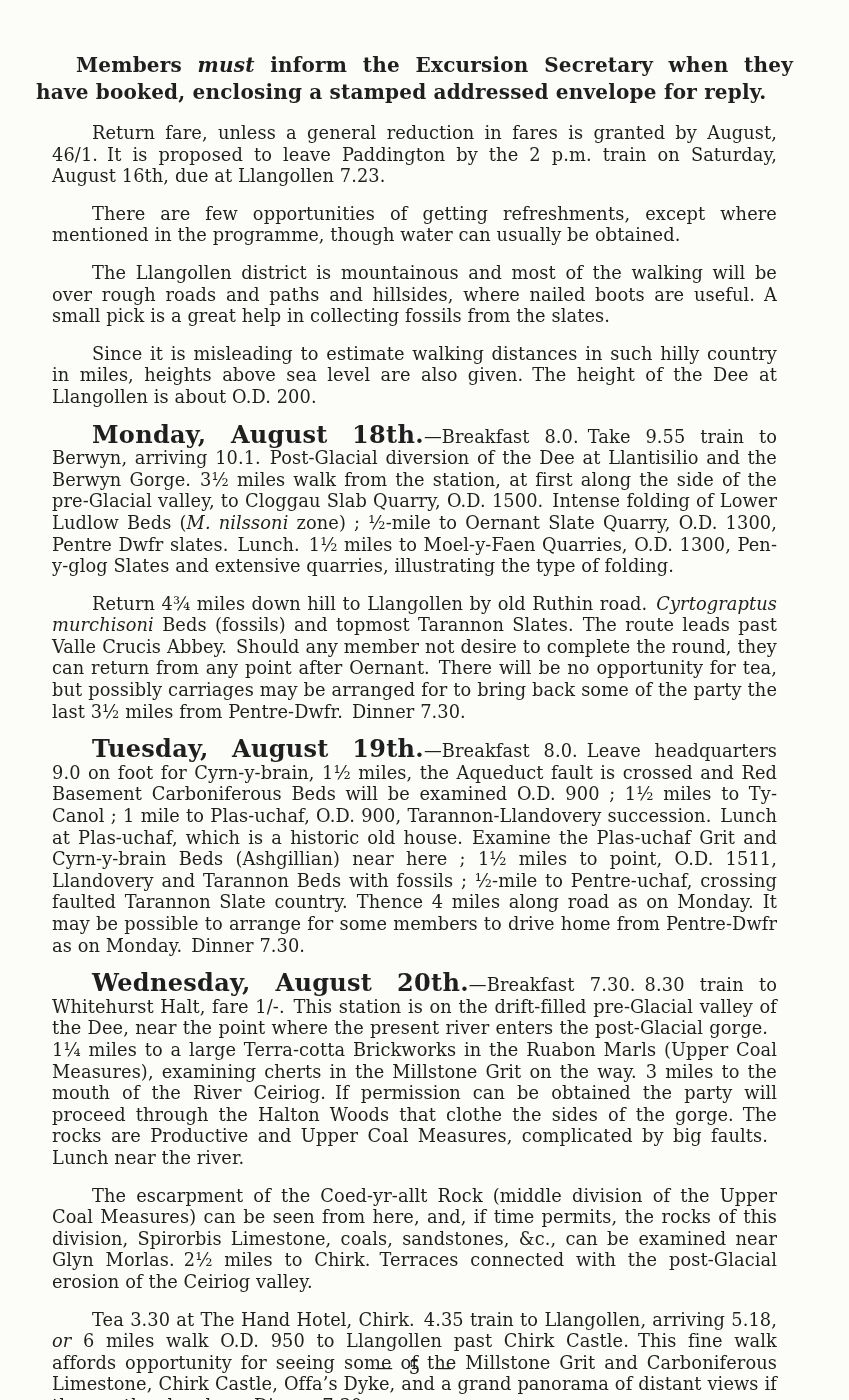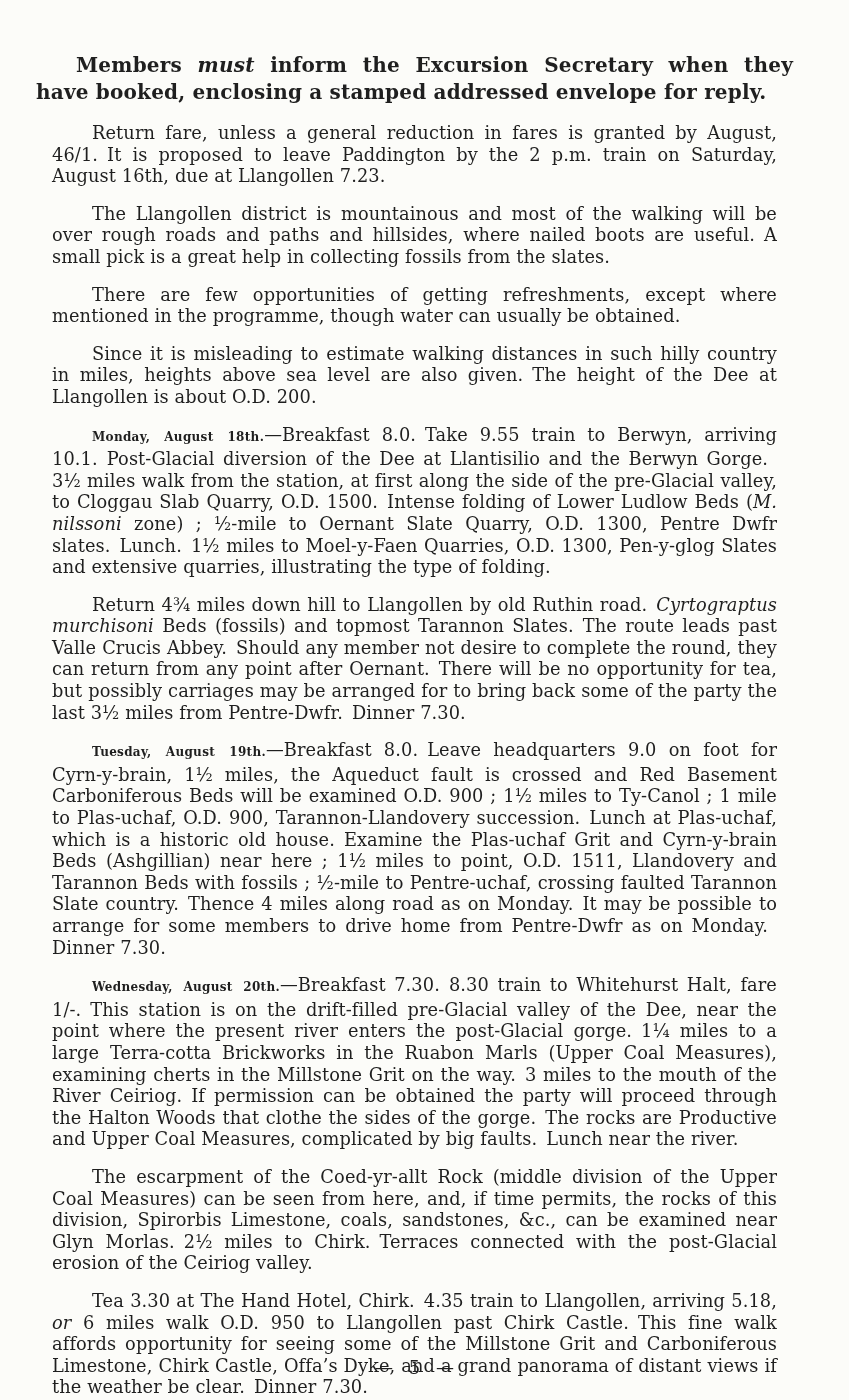--- a/index.html
+++ b/index.html
@@ -31,21 +31,21 @@
     font-weight: 700;
     font-size: 20px;
     line-height: 27px;
     letter-spacing: 0.2px;
   }
   .section-notes { margin-top: 2px; }
   .section-day { margin-top: 14px; }
   .section-day .para + .para { margin-top: 7px; }
   .run-h {
     font-weight: 700;
-    font-size: 12px;
+    font-size: 24px;
     word-spacing: 0.28em;
     letter-spacing: 0.3px;
   }
   .run-i { font-style: italic; }
   .footer {
     position: absolute;
     left: 36px; right: 56px;
     bottom: 22px;
     text-align: center;
     font-size: 18px;
@@ -54,22 +54,22 @@
 </style>
 </head>
 <body style="--paper: #fcfcf9; --ink: #1f1f1f;">
 
 <div class="page">
   <div id="intro-section" class="section-intro">
       <p class="intro-para"><span>Members </span><span class="run-i">must</span><span> inform the Excursion Secretary when they have booked, enclosing a stamped addressed envelope for reply.</span></p>
     </div>
   <div id="notes-section" class="section-notes">
       <p class="para"><span>Return fare, unless a general reduction in fares is granted by August, 46/1. It is proposed to leave Paddington by the 2 p.m. train on Saturday, August 16th, due at Llangollen 7.23.</span></p>
+      <p class="para"><span>There are few opportunities of getting refreshments, except where mentioned in the programme, though water can usually be obtained.</span></p>
       <p class="para"><span>The Llangollen district is mountainous and most of the walking will be over rough roads and paths and hillsides, where nailed boots are useful. A small pick is a great help in collecting fossils from the slates.</span></p>
-      <p class="para"><span>There are few opportunities of getting refreshments, except where mentioned in the programme, though water can usually be obtained.</span></p>
       <p class="para"><span>Since it is misleading to estimate walking distances in such hilly country in miles, heights above sea level are also given. The height of the Dee at Llangollen is about O.D. 200.</span></p>
     </div>
   <div id="days-container">
       <div class="section-day">
         <p class="para"><span class="run-h">Monday, August 18th.</span><span>—Breakfast 8.0. Take 9.55 train to Berwyn, arriving 10.1. Post-Glacial diversion of the Dee at Llantisilio and the Berwyn Gorge. 3½ miles walk from the station, at first along the side of the pre-Glacial valley, to Cloggau Slab Quarry, O.D. 1500. Intense folding of Lower Ludlow Beds (</span><span class="run-i">M. nilssoni</span><span> zone) ; ½-mile to Oernant Slate Quarry, O.D. 1300, Pentre Dwfr slates. Lunch. 1½ miles to Moel-y-Faen Quarries, O.D. 1300, Pen-y-glog Slates and extensive quarries, illustrating the type of folding.</span></p>
         <p class="para"><span>Return 4¾ miles down hill to Llangollen by old Ruthin road. </span><span class="run-i">Cyrtograptus murchisoni</span><span> Beds (fossils) and topmost Tarannon Slates. The route leads past Valle Crucis Abbey. Should any member not desire to complete the round, they can return from any point after Oernant. There will be no opportunity for tea, but possibly carriages may be arranged for to bring back some of the party the last 3½ miles from Pentre-Dwfr. Dinner 7.30.</span></p>
       </div>
       <div class="section-day">
         <p class="para"><span class="run-h">Tuesday, August 19th.</span><span>—Breakfast 8.0. Leave headquarters 9.0 on foot for Cyrn-y-brain, 1½ miles, the Aqueduct fault is crossed and Red Basement Carboniferous Beds will be examined O.D. 900 ; 1½ miles to Ty-Canol ; 1 mile to Plas-uchaf, O.D. 900, Tarannon-Llandovery succession. Lunch at Plas-uchaf, which is a historic old house. Examine the Plas-uchaf Grit and Cyrn-y-brain Beds (Ashgillian) near here ; 1½ miles to point, O.D. 1511, Llandovery and Tarannon Beds with fossils ; ½-mile to Pentre-uchaf, crossing faulted Tarannon Slate country. Thence 4 miles along road as on Monday. It may be possible to arrange for some members to drive home from Pentre-Dwfr as on Monday. Dinner 7.30.</span></p>
       </div>

